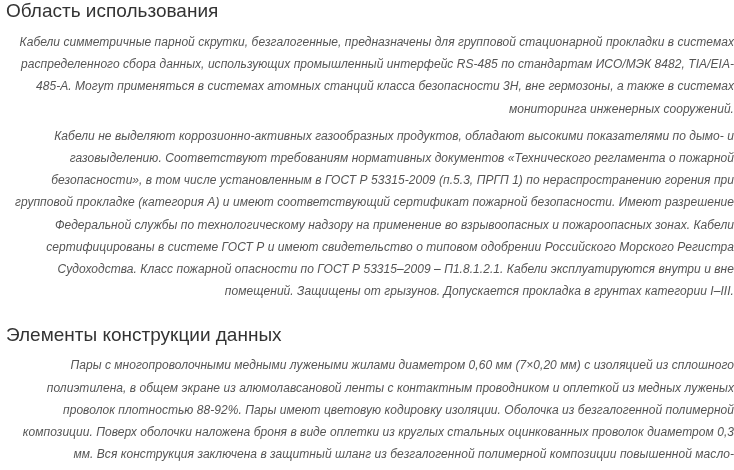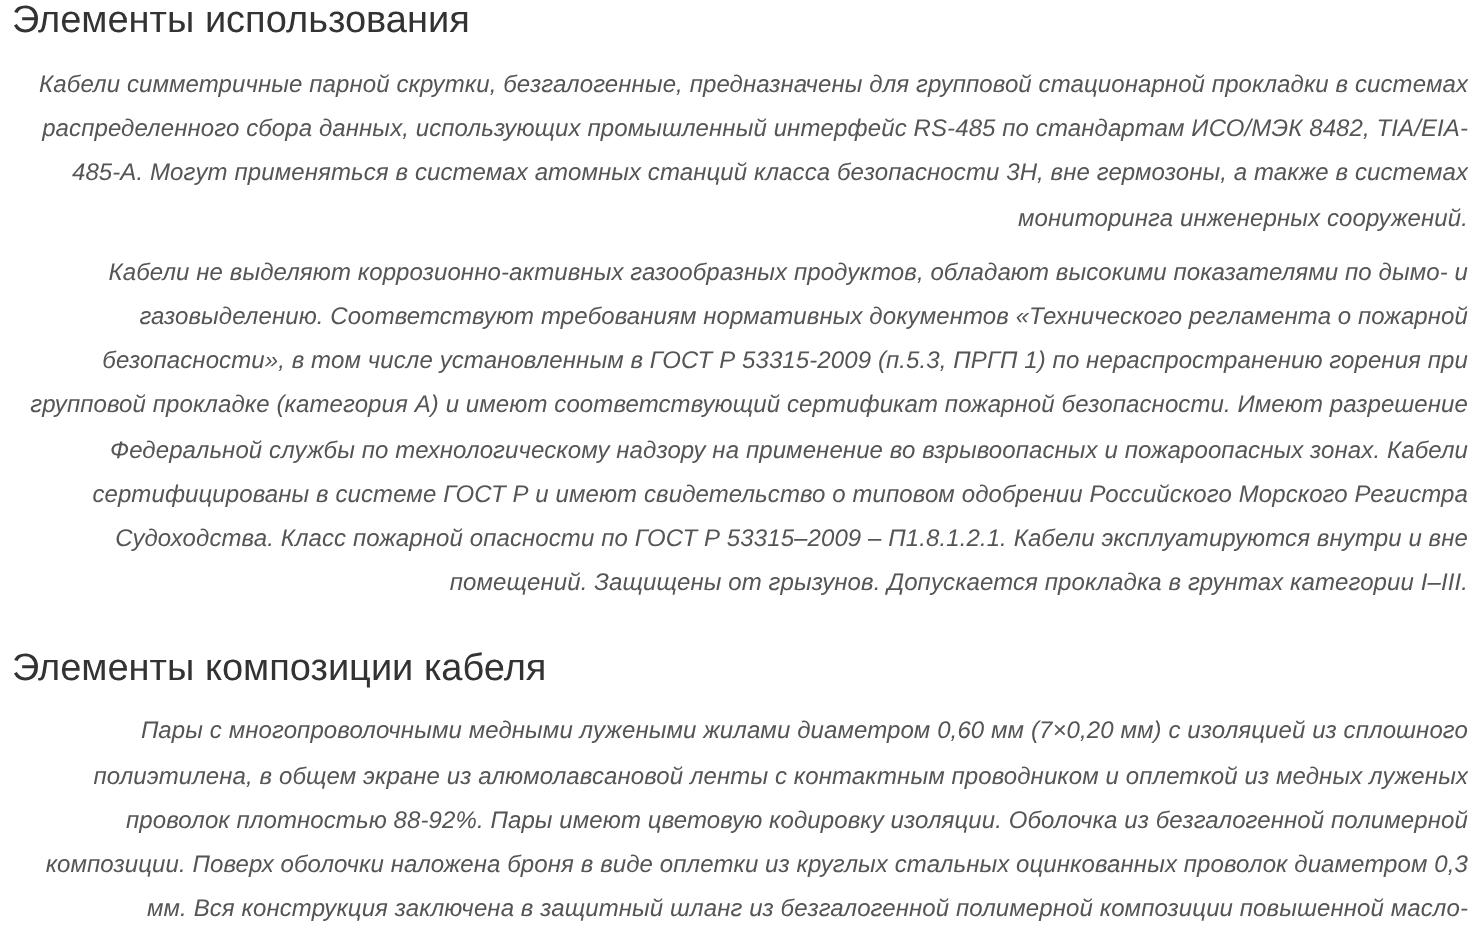--- a/index.html
+++ b/index.html
@@ -28,21 +28,21 @@
       letter-spacing: 0.05px;
       text-align: right;
     }
     p.gap { margin-top: 5px; }
   </style>
 </head>
 <body>
 
 <div class="content">
   <section>
-    <h2 class="first">Элементы использования</h2>
+    <h2 class="first">Область использования</h2>
     <p>Кабели симметричные парной скрутки, безгалогенные, предназначены для групповой стационарной прокладки в системах распределенного сбора данных, использующих промышленный интерфейс RS-485 по стандартам ИСО/МЭК 8482, TIA/EIA-485-A. Могут применяться в системах атомных станций класса безопасности 3Н, вне гермозоны, а также в системах мониторинга инженерных сооружений.</p>
     <p class="gap">Кабели не выделяют коррозионно-активных газообразных продуктов, обладают высокими показателями по дымо- и газовыделению. Соответствуют требованиям нормативных документов «Технического регламента о пожарной безопасности», в том числе установленным в ГОСТ Р 53315-2009 (п.5.3, ПРГП 1) по нераспространению горения при групповой прокладке (категория А) и имеют соответствующий сертификат пожарной безопасности. Имеют разрешение Федеральной службы по технологическому надзору на применение во взрывоопасных и пожароопасных зонах. Кабели сертифицированы в системе ГОСТ Р и имеют свидетельство о типовом одобрении Российского Морского Регистра Судоходства. Класс пожарной опасности по ГОСТ Р 53315–2009 – П1.8.1.2.1. Кабели эксплуатируются внутри и вне помещений. Защищены от грызунов. Допускается прокладка в грунтах категории I–III.</p>
   </section>
   <section>
-    <h2 class="second">Элементы композиции кабеля</h2>
+    <h2 class="second">Элементы конструкции данных</h2>
     <p>Пары с многопроволочными медными лужеными жилами диаметром 0,60 мм (7×0,20 мм) с изоляцией из сплошного полиэтилена, в общем экране из алюмолавсановой ленты с контактным проводником и оплеткой из медных луженых проволок плотностью 88-92%. Пары имеют цветовую кодировку изоляции. Оболочка из безгалогенной полимерной композиции. Поверх оболочки наложена броня в виде оплетки из круглых стальных оцинкованных проволок диаметром 0,3 мм. Вся конструкция заключена в защитный шланг из безгалогенной полимерной композиции повышенной масло-бензостойкости черного или белого цвета.</p>
   </section>
 </div>
 
 </body></html>

